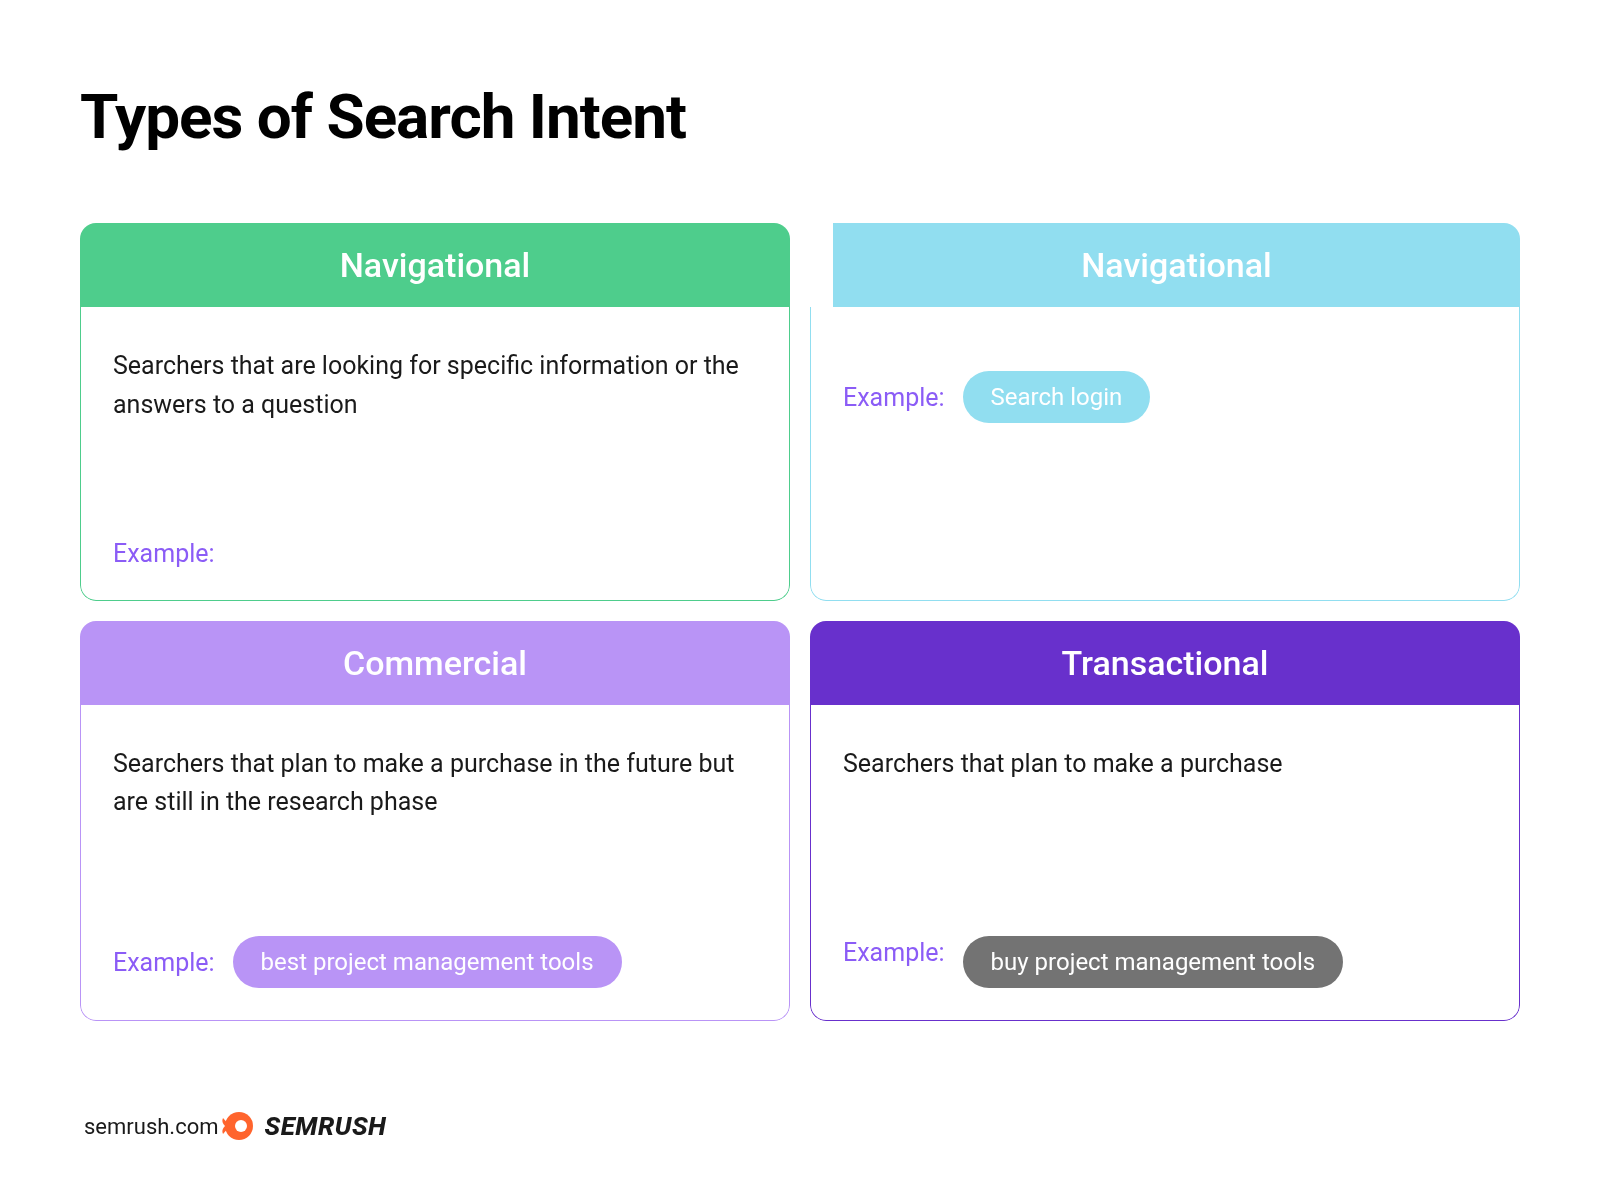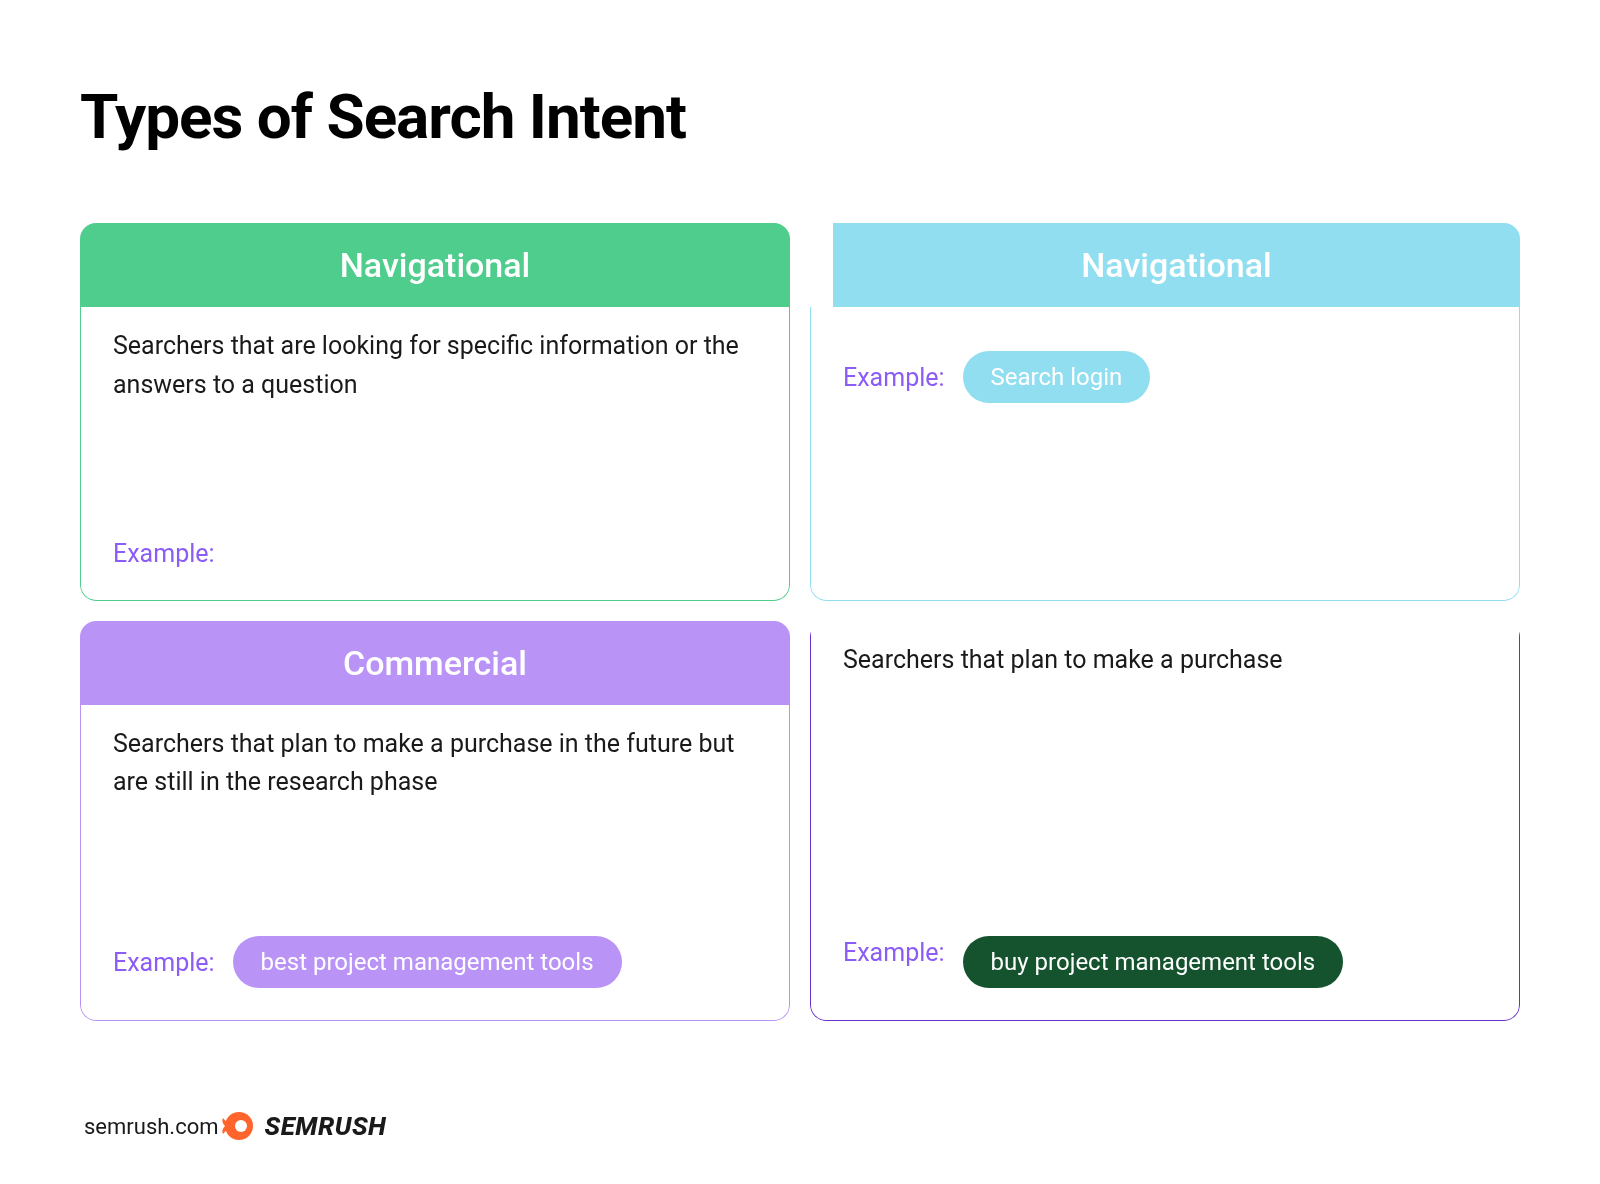--- a/index.html
+++ b/index.html
@@ -42,21 +42,21 @@
       font-size: 34px;
       font-weight: 500;
       color: #ffffff;
     }
     .card-body {
       background: #ffffff;
       border: 1px solid;
       border-top: none;
       border-bottom-left-radius: 16px;
       border-bottom-right-radius: 16px;
-      padding: 20px 32px 32px 32px;
+      padding: 40px 32px 32px 32px;
       flex: 1;
       display: flex;
       flex-direction: column;
     }
     .card-desc {
       font-size: 25px;
       color: #1a1a1a;
       line-height: 1.55;
       flex: 1;
     }
@@ -109,21 +109,21 @@
       background: #B994F6;
     }
     
     .card-transactional .card-header {
       background: #6830CC;
     }
     .card-transactional .card-body {
       border-color: #6830CC;
     }
     .card-transactional .example-pill {
-      background: #14532d;
+      background: #737373;
       margin-top: 20px;
     }
     .footer {
       display: flex;
       justify-content: flex-start;
       align-items: center;
       margin-top: 87px;
       padding: 0 4px;
     }
     .footer-url {
@@ -180,20 +180,21 @@
     <div class="card-body">
       <div class="card-desc">Searchers that plan to make a purchase in the future but are still in the research phase</div>
       <div class="example-row">
         <span class="example-label">Example:</span>
         <span class="example-pill">best project management tools</span>
       </div>
     </div>
   </div>
 
   <div class="card card-transactional">
+    <div class="card-header">Transactional</div>
     <div class="card-body">
       <div class="card-desc">Searchers that plan to make a purchase</div>
       <div class="example-row">
         <span class="example-label">Example:</span>
         <span class="example-pill">buy project management tools</span>
       </div>
     </div>
   </div>
 
 </div>

